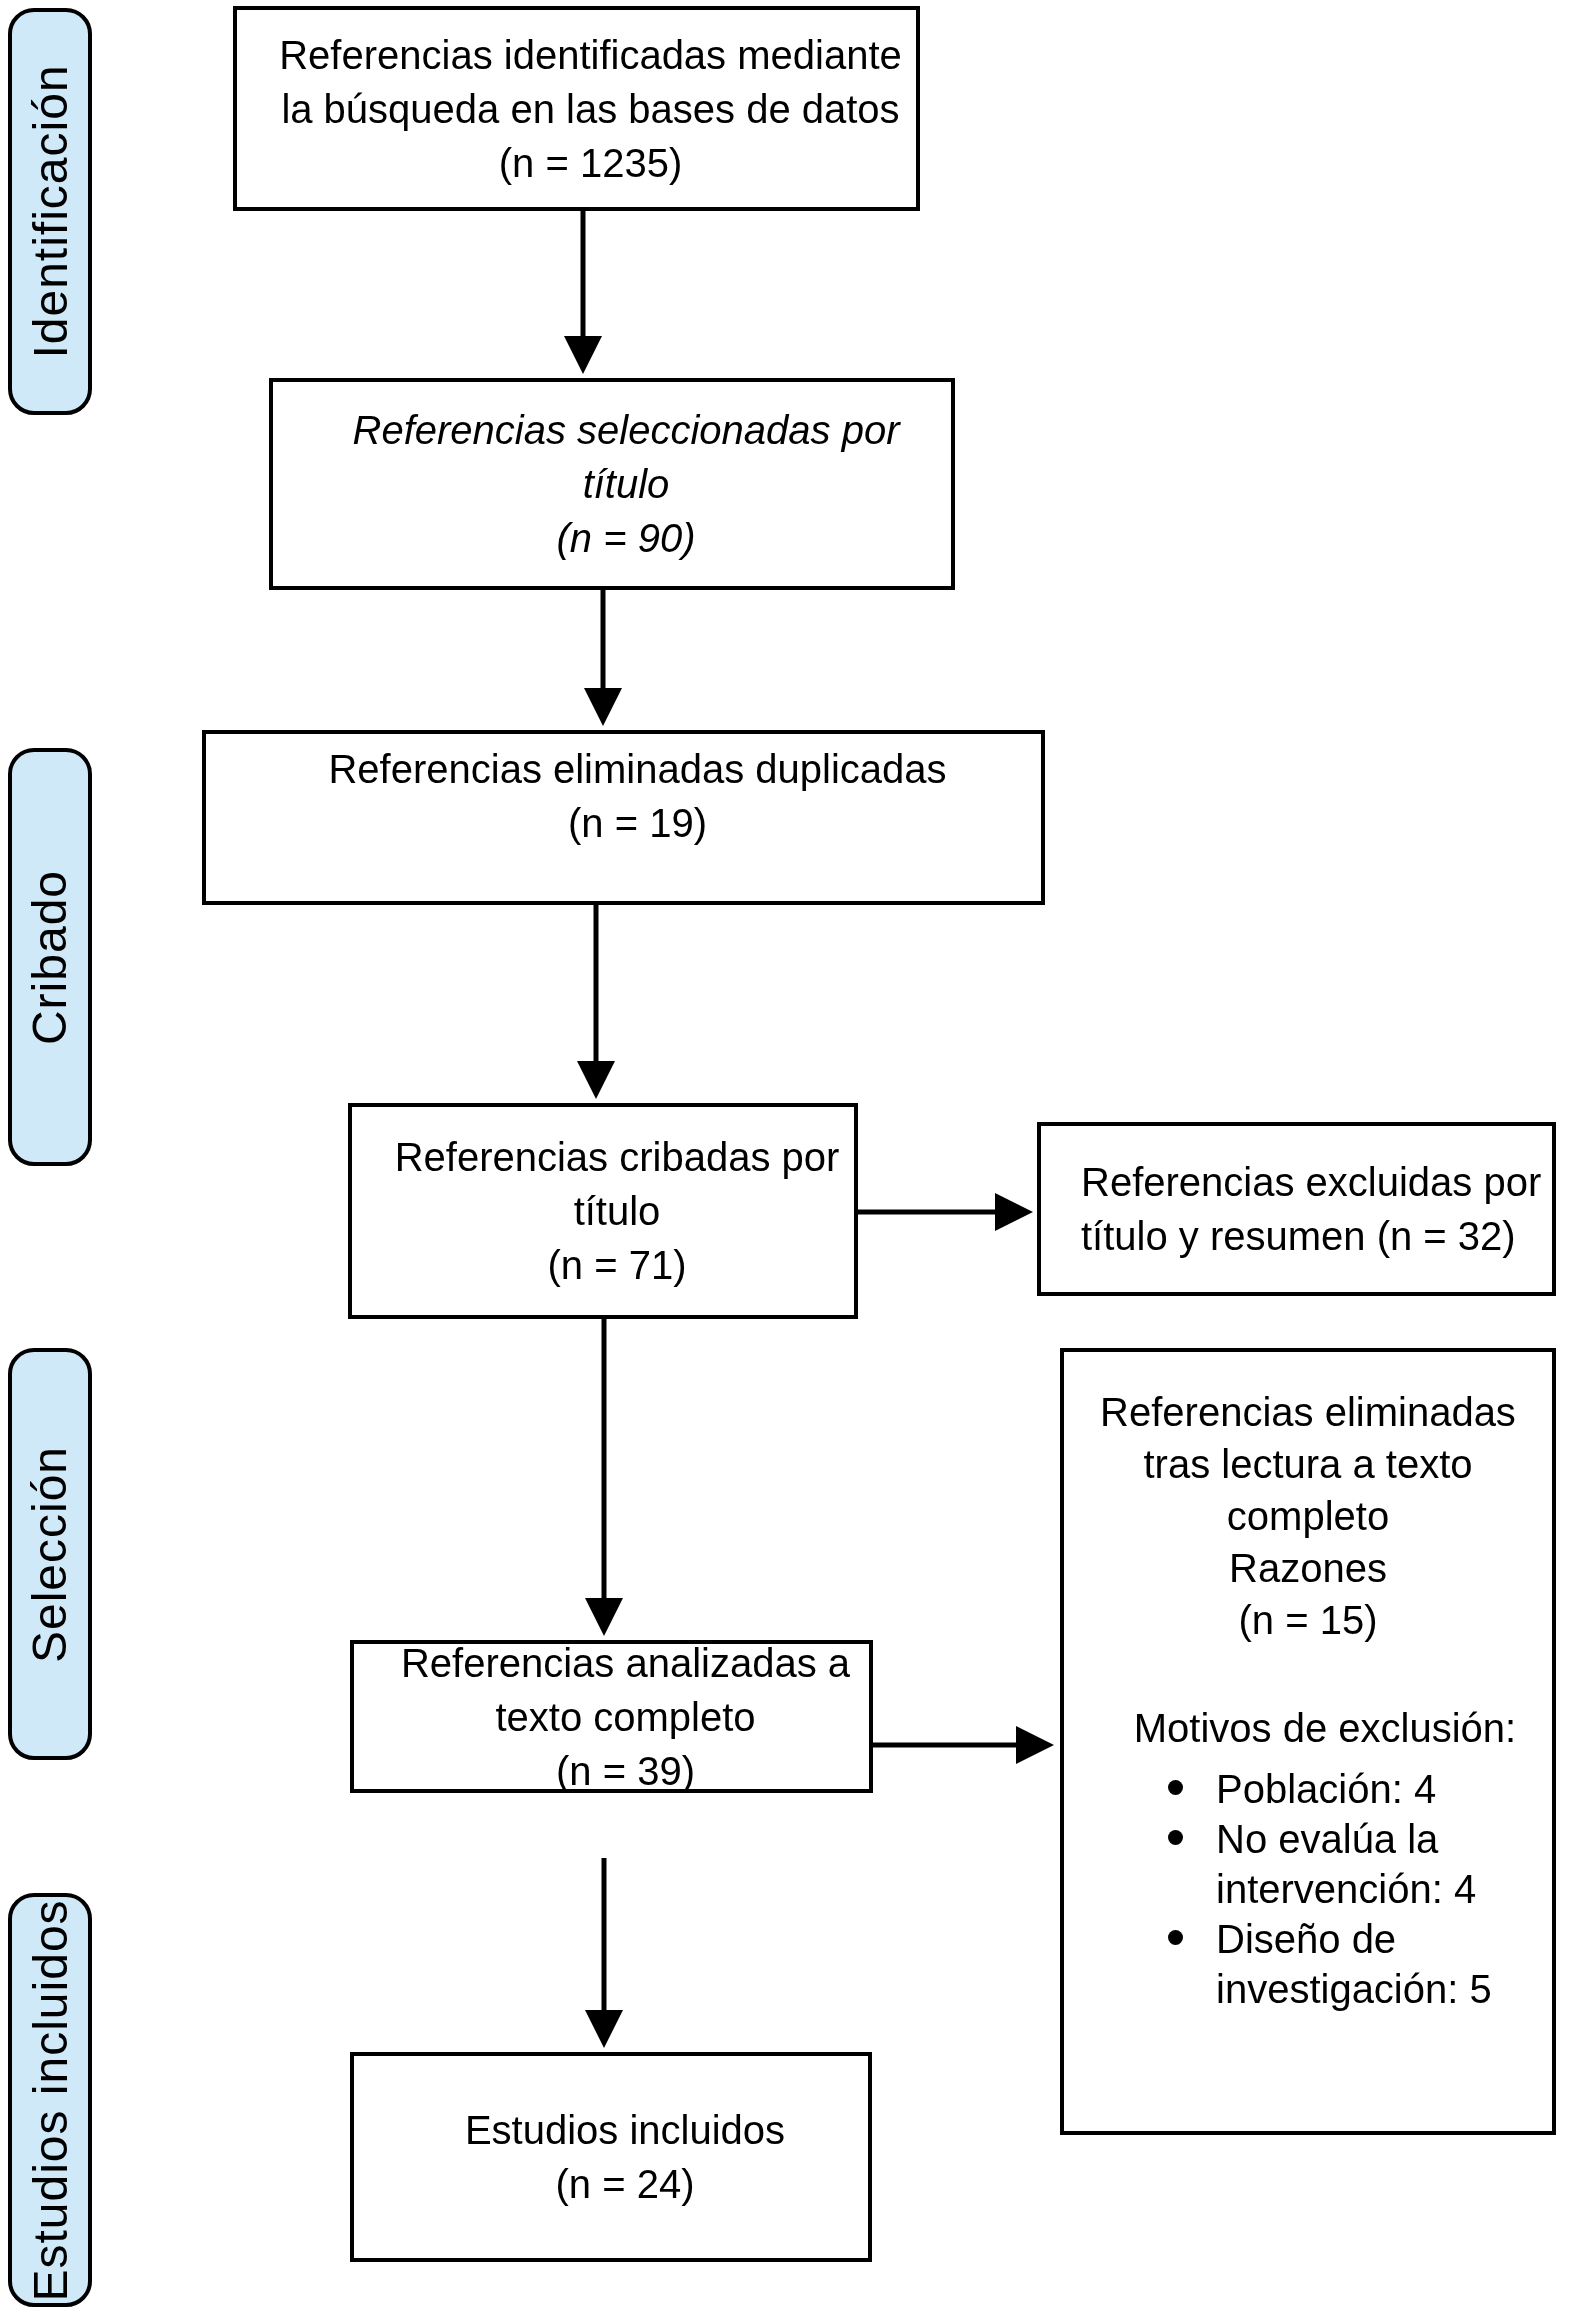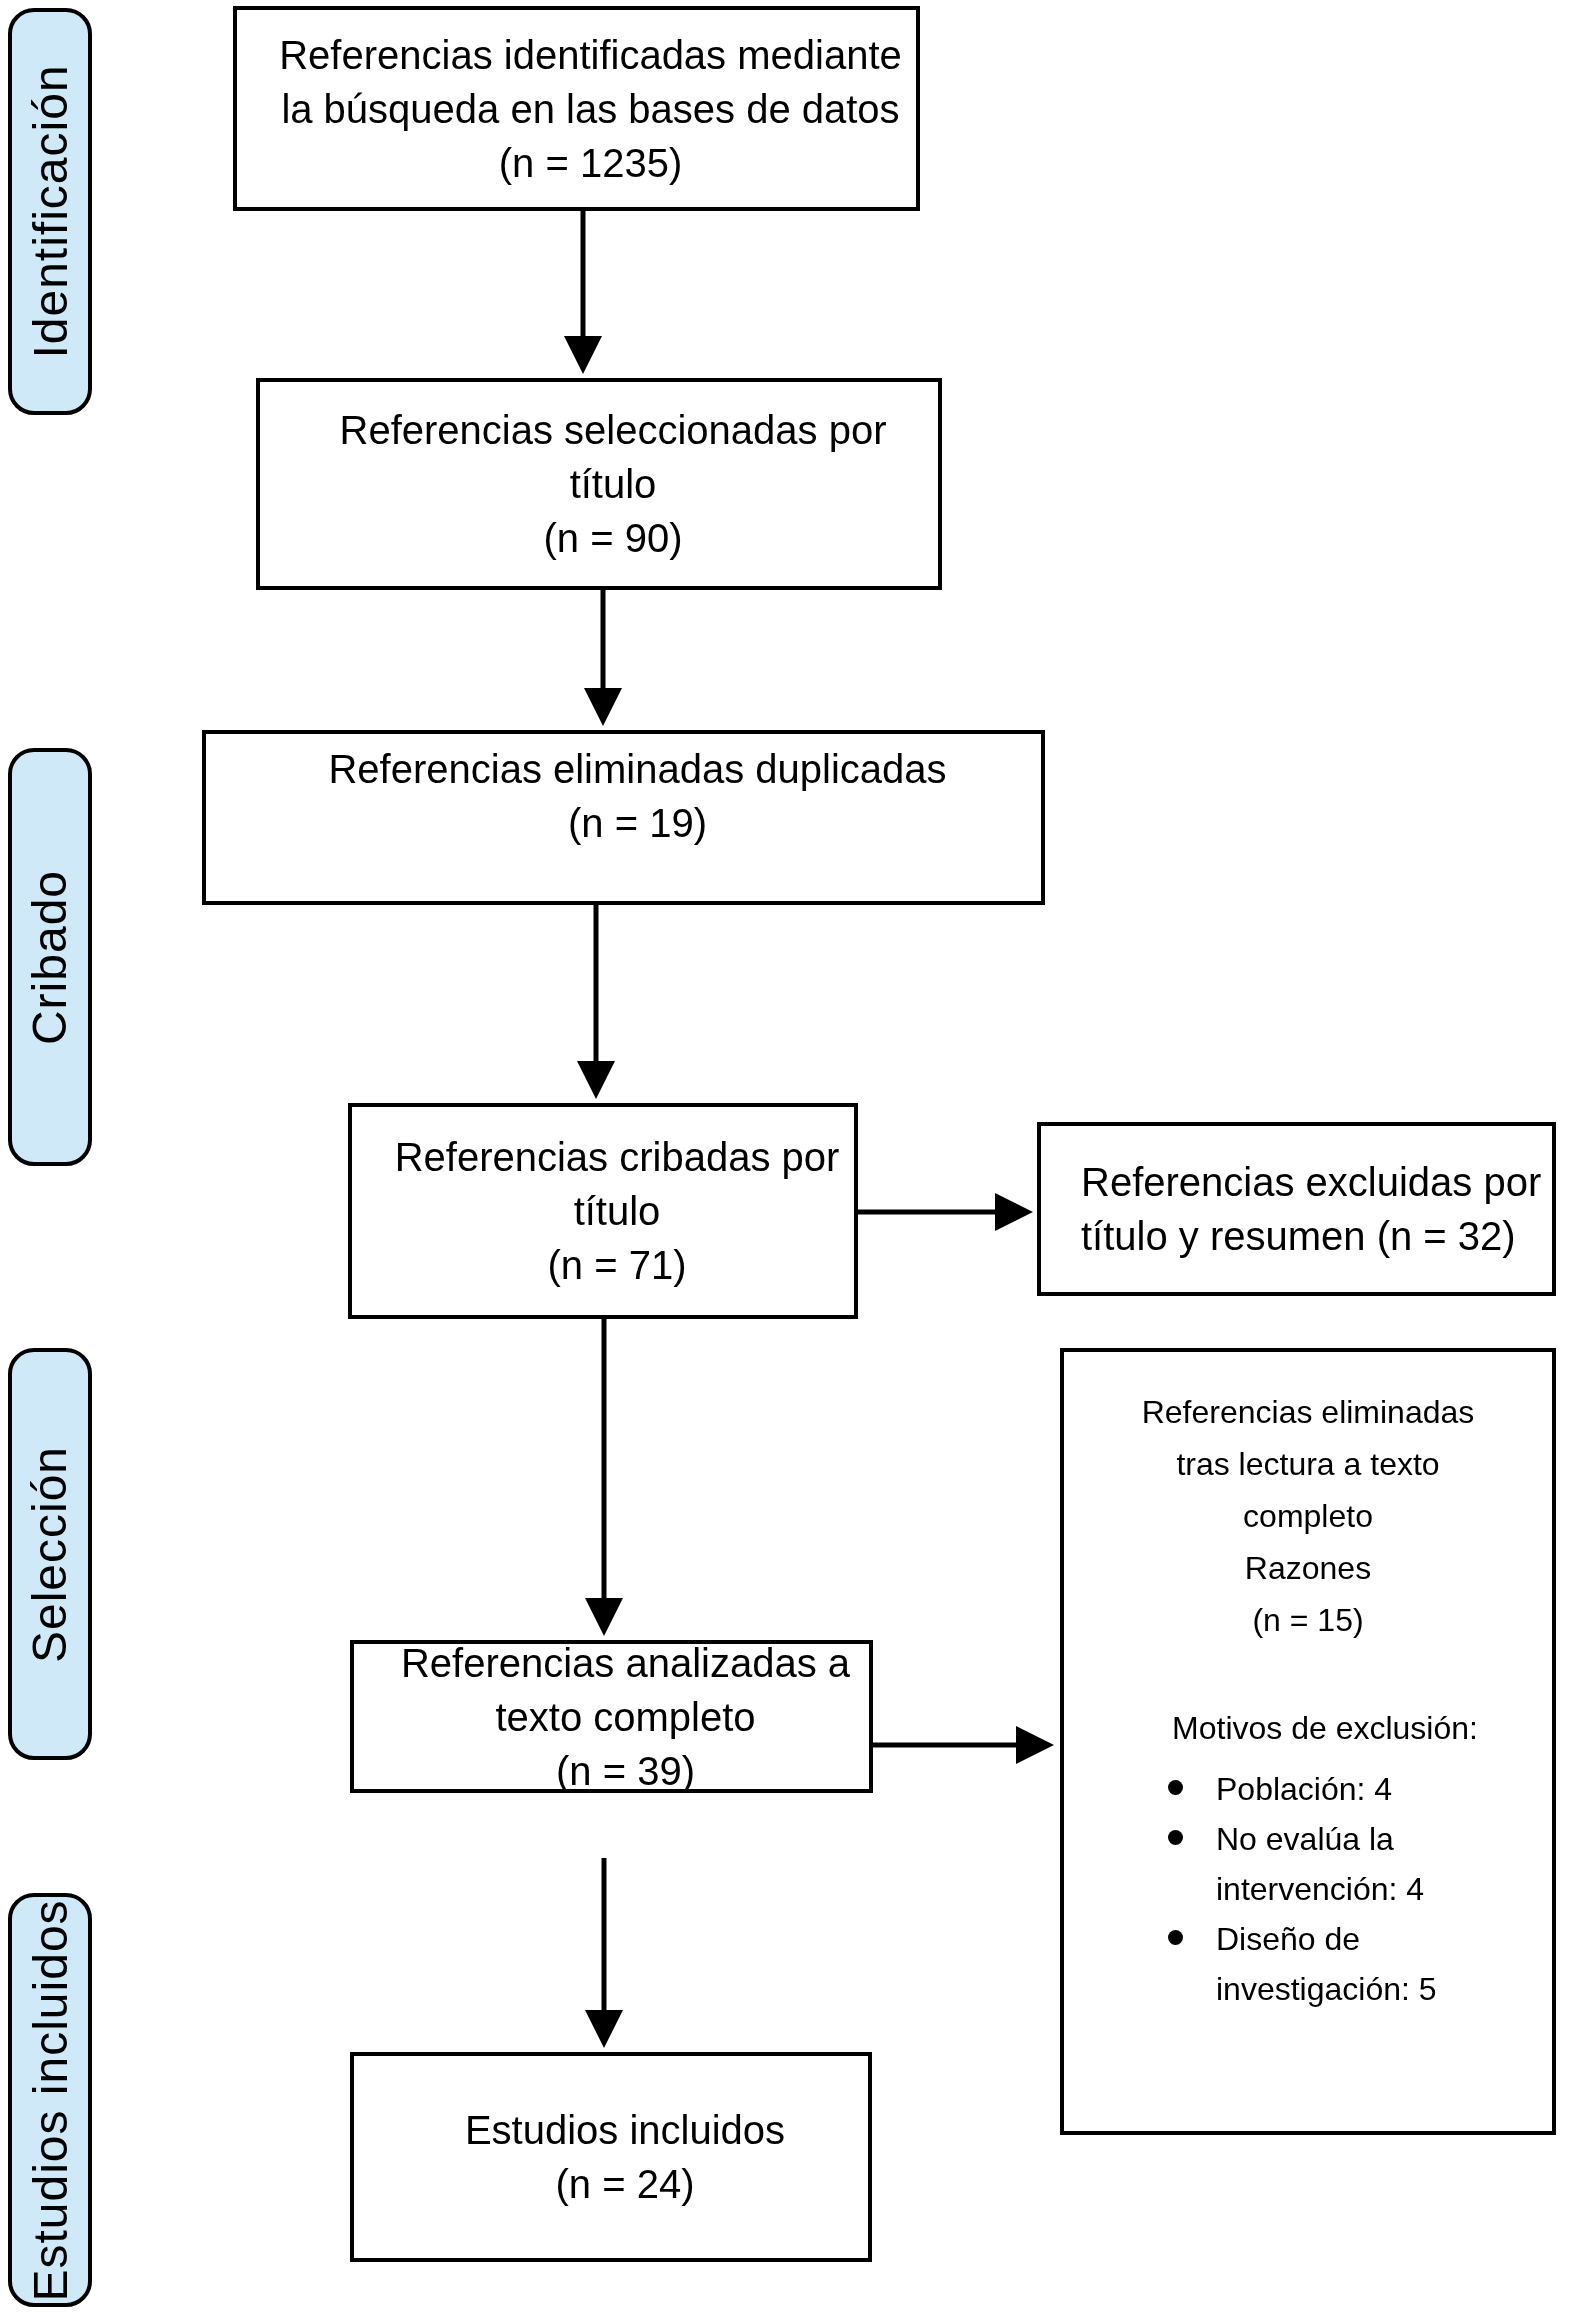--- a/index.html
+++ b/index.html
@@ -42,21 +42,21 @@
     font-size:40px;line-height:54px;padding-left:28px;
   }
   .fbox .ln{white-space:nowrap;}
   .fbox.left-align{align-items:flex-start;text-align:left;padding-left:40px;}
   .fbox.top-bias{padding-bottom:44px;margin-left:28px;}
   .bigbox{
     position:absolute;
     background:var(--box-fill);
     border:4px solid var(--line-color);
     box-sizing:border-box;
-    font-size:32px;line-height:52px;
+    font-size:40px;line-height:52px;
     text-align:center;
     padding-top:34px;
   }
   .motivos{margin:56px 0 0 34px;}
   ul.reasons{
     list-style:none;
     margin:10px 0 0;
     padding:0 0 0 96px;
     text-align:left;
   }
@@ -120,21 +120,21 @@
   <div class="stage" style="top:1893px;height:414px;">
     <span class="stage-text">Estudios incluidos</span>
   </div>
 
   <div class="fbox" style="left:233px;top:6px;width:687px;height:205px;">
     <div class="ln">Referencias identificadas mediante</div>
     <div class="ln">la búsqueda en las bases de datos</div>
     <div class="ln">(n = 1235)</div>
   </div>
 
-  <div class="fbox" style="left:256px;top:378px;width:686px;height:212px;">
+  <div class="fbox" style="left:269px;top:378px;width:686px;height:212px;font-style:italic;">
     <div class="ln">Referencias seleccionadas por</div>
     <div class="ln">título</div>
     <div class="ln">(n = 90)</div>
   </div>
 
   <div class="fbox top-bias" style="left:174px;top:730px;width:843px;height:175px;">
     <div class="ln">Referencias eliminadas duplicadas</div>
     <div class="ln">(n = 19)</div>
   </div>
 

